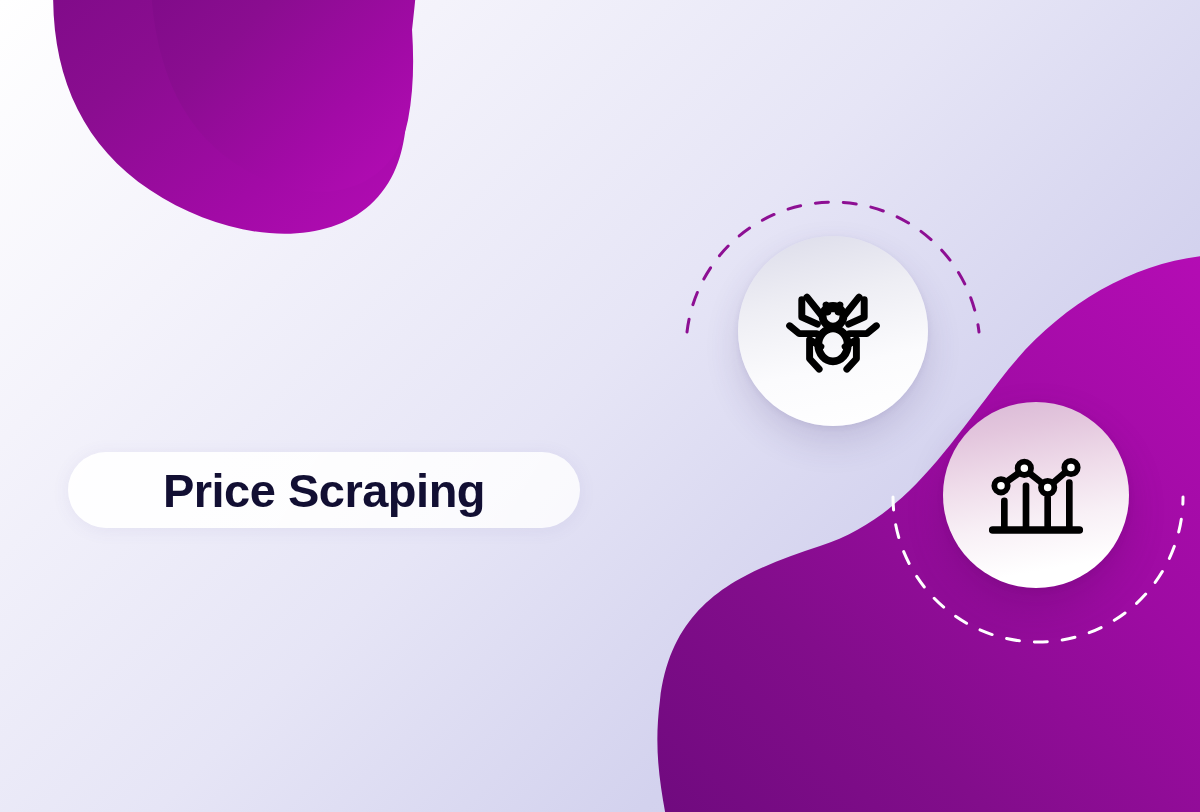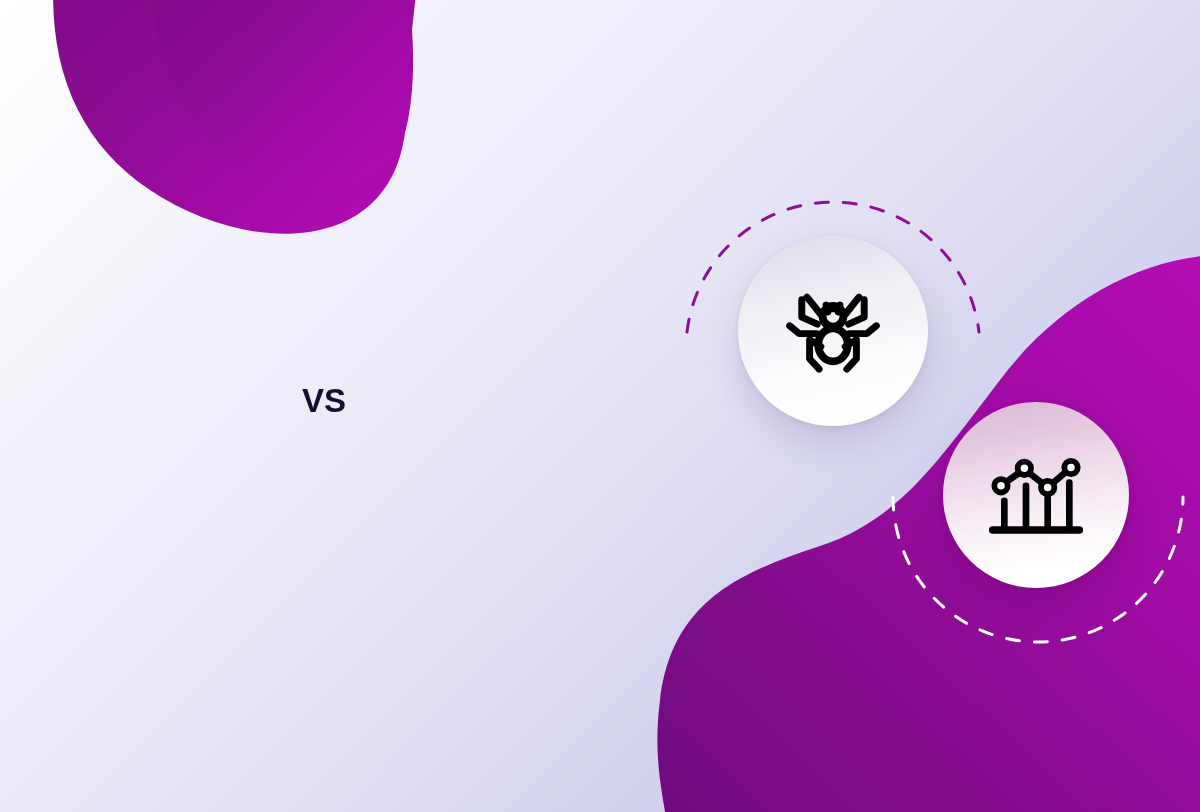--- a/index.html
+++ b/index.html
@@ -143,22 +143,24 @@
   </svg>
 
   <svg class="bg-layer" viewBox="0 0 1200 812" preserveAspectRatio="none">
 
     <path d="M 687,332 A 147,147 0 0 1 979,332" fill="none" stroke="#8d0f93" stroke-width="3" stroke-linecap="round" stroke-dasharray="13 15"></path>
 
     <path d="M 893,497 A 145,145 0 0 0 1183,497" fill="none" stroke="#ffffff" stroke-width="3" stroke-linecap="round" stroke-dasharray="13 15"></path>
   </svg>
 
 
-  <div id="vs-label">VS</div>
-
+
+  <div class="pill" id="pill-scraping">
+    <span class="pill-text">Price Scraping</span>
+  </div>
 
   <div class="icon-circle" id="circle-spider">
     <svg class="icon-glyph" width="104" height="104" viewBox="0 0 120 120">
       <g fill="none" stroke="#000000" stroke-width="8" stroke-linecap="round" stroke-linejoin="round">
 
         <path d="M 46,41 L 30,21"></path>
 
         <path d="M 74,41 L 90,21"></path>
 
         <path d="M 42,52 L 24,44 L 24,24"></path>

